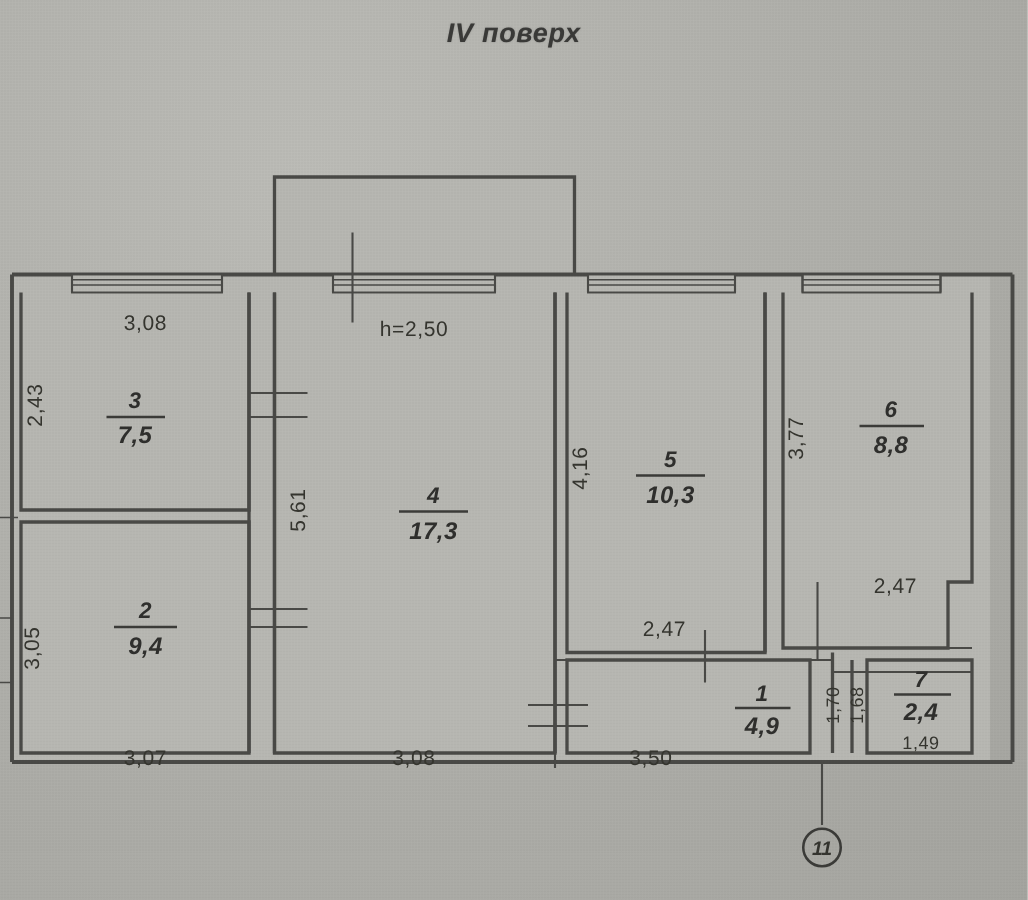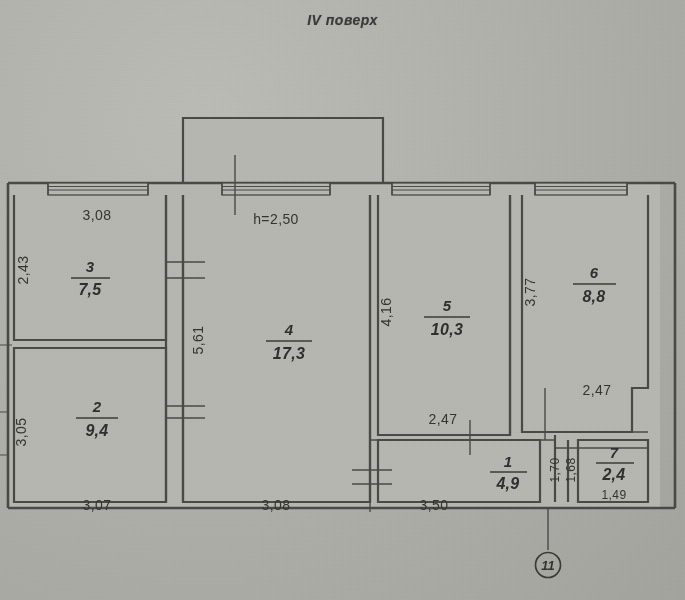--- a/index.html
+++ b/index.html
@@ -23,21 +23,21 @@
     pointer-events:none;
     mix-blend-mode:multiply;
     opacity:.55;
   }
   #title{
     position:absolute;
     left:0;right:0;top:12px;
     text-align:center;
     font-style:italic;
     font-weight:bold;
-    font-size:14px;
+    font-size:18px;
     letter-spacing:.5px;
     color:#3a3a38;
     text-shadow:0 0 1px rgba(90,90,88,.5);
   }
   svg#plan{
     position:absolute;left:0;top:0;
     width:685px;height:600px;
   }
   .wall{stroke:#4a4a47;fill:none;}
   .w-out{stroke-width:2.6;}

